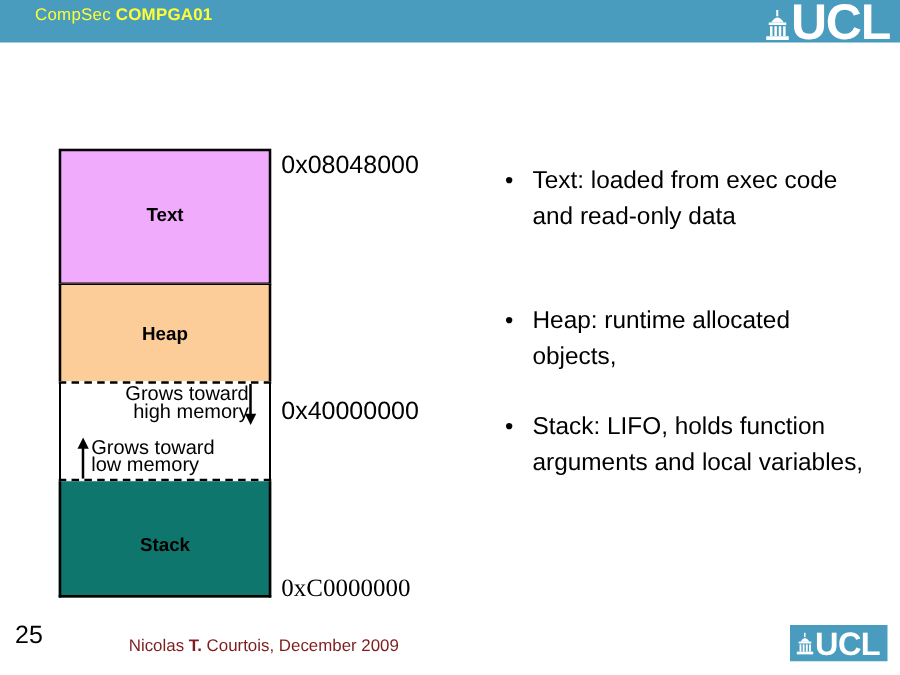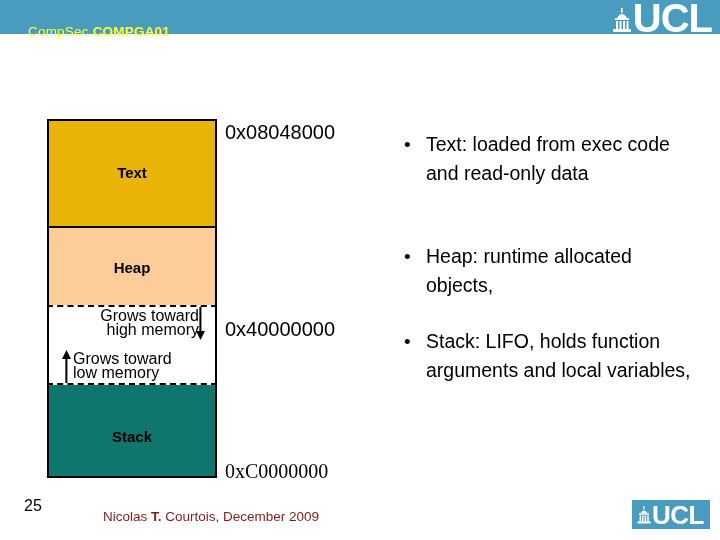--- a/index.html
+++ b/index.html
@@ -20,21 +20,21 @@
   #header-band {
     position: absolute;
     left: 0; top: 0;
     width: 720px;
     height: 34px;
     background: #4a9cbf;
   }
   #header-title {
     position: absolute;
     left: 28px;
-    top: 24px;
+    top: 4px;
     font-size: 13.5px;
     color: #ffff33;
     letter-spacing: .2px;
     white-space: nowrap;
   }
   #header-title .t-light { font-weight: 400; }
   #header-title .t-bold  { font-weight: 700; }
 
   
   .ucl-logo {
@@ -91,21 +91,21 @@
     display: flex;
     align-items: center;
     justify-content: center;
     font-weight: 700;
     font-size: 15px;
     color: #000000;
   }
   #block-text {
     top: 0;
     height: 108px;
-    background: #eab308;
+    background: #f0abfc;
     border: 2px solid #000000;
     border-bottom-width: 1px;
   }
   #block-heap {
     top: 108px;
     height: 78px;
     background: #fccc99;
     border: 2px solid #000000;
     border-top-width: 1px;
     border-bottom: none;
@@ -188,23 +188,23 @@
     width: 22px;
     flex: 0 0 22px;
     font-size: 19px;
     line-height: 29px;
   }
   .bullet-text { flex: 1 1 auto; }
 
   
   #slide-number {
     position: absolute;
-    left: 24px;
+    left: 12px;
     top: 497px;
-    font-size: 16px;
+    font-size: 20px;
     font-weight: 400;
     color: #000000;
   }
   #footer-credit {
     position: absolute;
     left: 59px;
     top: 509px;
     font-size: 13.5px;
     color: #7f1d1d;
     white-space: nowrap;

